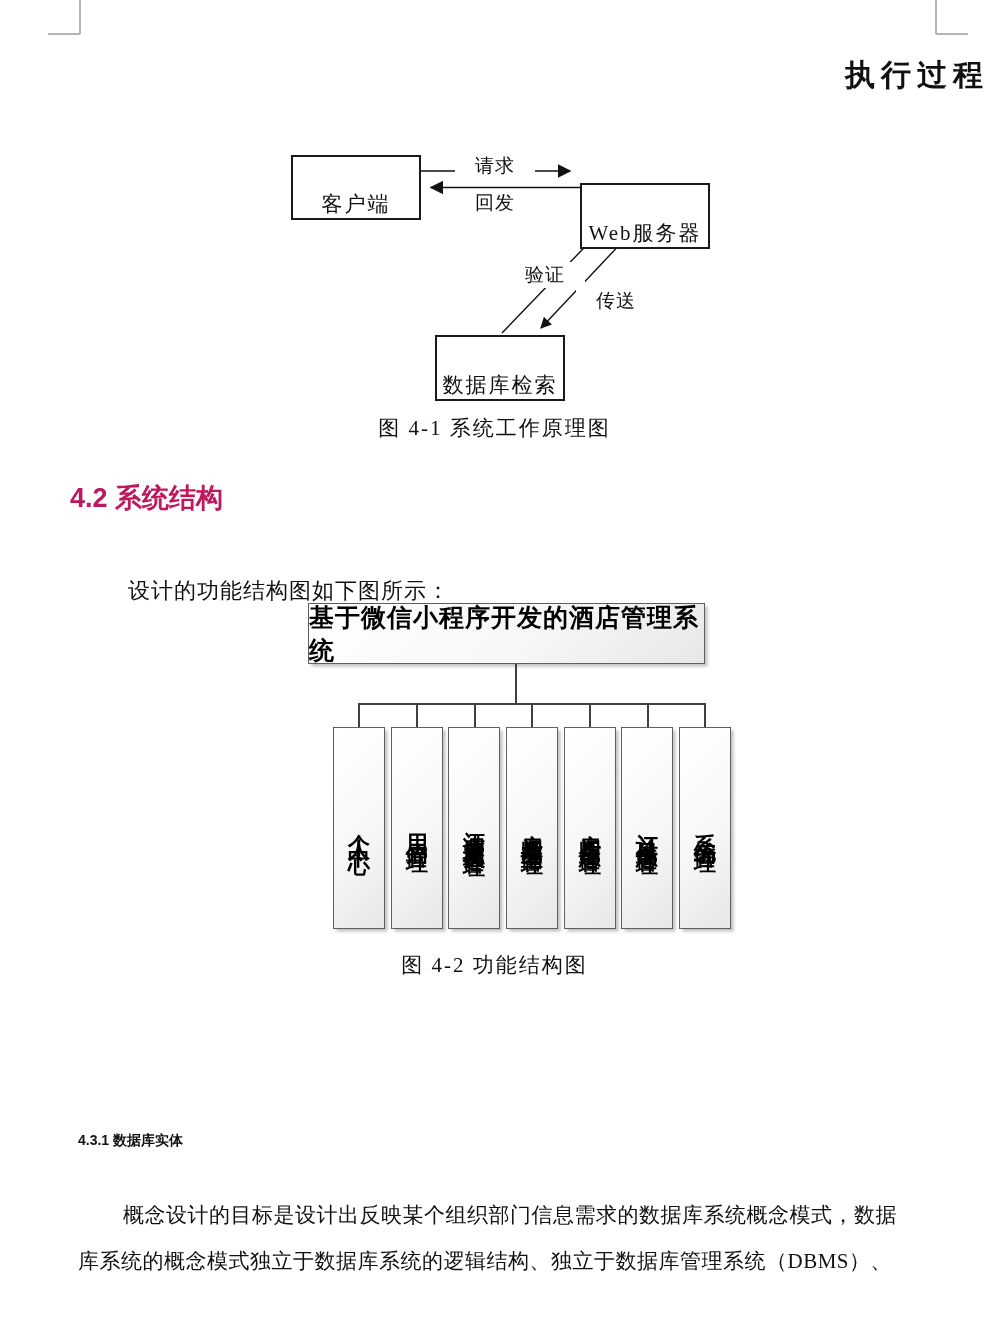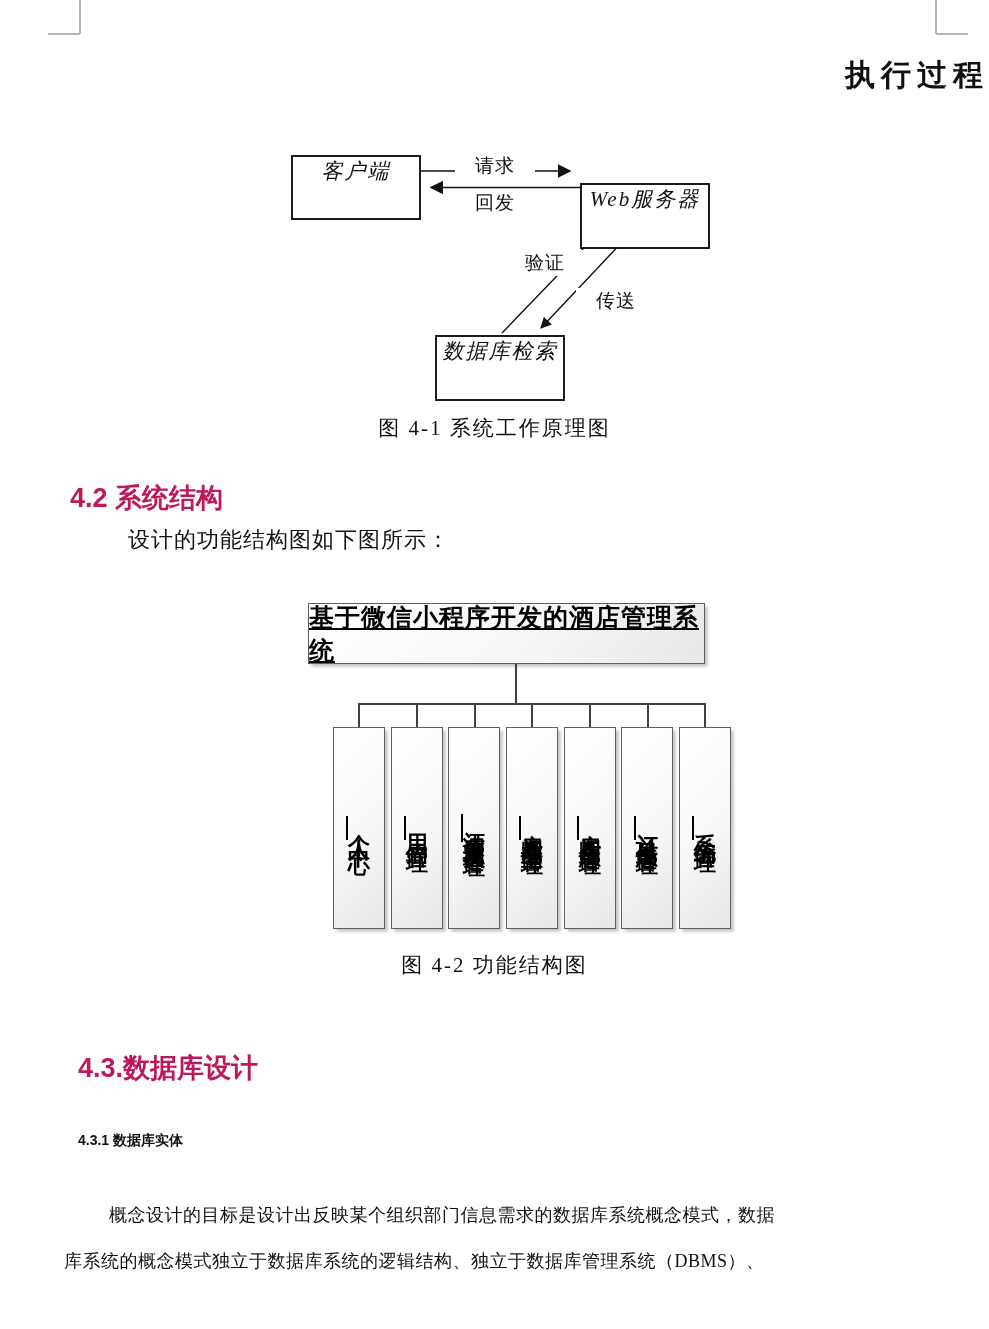--- a/index.html
+++ b/index.html
@@ -25,34 +25,34 @@
   .doc-title {
     position:absolute; top:55px; left:0; width:989px;
     text-align:right; font-size:30px; font-weight:600;
     letter-spacing:6px;
   }
 
   
   .fig1 { position:absolute; top:130px; left:0; width:989px; height:320px; }
   .f1box {
     position:absolute; border:2px solid #1a1a1a; background:#fff;
-    display:flex; align-items:flex-start; justify-content:center;
-    font-size:21px; letter-spacing:2px;font-style:italic;
+    display:flex; align-items:flex-end; justify-content:center;
+    font-size:21px; letter-spacing:2px;
   }
   .f1-client { left:291px; top:25px; width:130px; height:65px; }
   .f1-server { left:580px; top:25px; width:130px; height:66px;margin-top:28px; }
   .f1-db     { left:435px; top:205px; width:130px; height:66px; }
   .fig1 svg { position:absolute; left:0; top:0; }
   .edge-label {
     position:absolute; width:80px; text-align:center;
     font-size:19px; letter-spacing:1px; background:#fff;
   }
   .lbl-request  { left:455px; top:23px; }
   .lbl-postback { left:455px; top:60px; }
-  .lbl-verify   { left:505px; top:120px; }
+  .lbl-verify   { left:505px; top:132px; }
   .lbl-transfer { left:576px; top:158px; }
   .fig-caption {
     position:absolute; left:0; width:989px; text-align:center;
     font-size:21px; letter-spacing:2px;
   }
   .cap1 { top:284px; }
 
   
   .h2 {
     position:absolute; left:70px;
@@ -60,40 +60,40 @@
     font-weight:bold; font-size:27px; color:#be185d;
   }
   .h2-42 { top:480px; }
   .h2-43 { top:1050px; left:78px; }
   .h3 {
     position:absolute; left:78px; top:1132px;
     font-family:"Liberation Sans","DejaVu Sans",sans-serif;
     font-weight:bold; font-size:14px;
   }
   .intro {
-    position:absolute; left:128px; top:525px;
+    position:absolute; left:128px; top:576px;
     font-size:22px; letter-spacing:1px;
   }
   .body-par {
-    position:absolute; left:64px; top:1192px; width:850px;
-    font-size:18px; line-height:46px; letter-spacing:0.5px;
+    position:absolute; left:78px; top:1192px; width:850px;
+    font-size:21px; line-height:46px; letter-spacing:0.5px;
   }
   .body-par .line { white-space:nowrap; }
   .body-par .line.indent { padding-left:45px; }
 
   
   .fig2 { position:absolute; top:595px; left:0; width:989px; height:400px; }
   .gradbox {
     border:1.5px solid #5f5f5f;
     background:linear-gradient(135deg,#ffffff 0%,#f7f7f7 55%,#e7e7e7 100%);
     box-shadow:2.5px 2.5px 3px rgba(0,0,0,0.25);
     position:absolute;
     display:flex; align-items:center; justify-content:center;
     font-family:"Liberation Sans","DejaVu Sans",sans-serif;
-    font-weight:bold; color:#000;text-decoration:underline;
+    font-weight:bold; color:#000;
   }
   .f2root {
     left:308px; top:8px; width:397px; height:61px;
     font-size:25px; letter-spacing:1px;
   }
   .conn { position:absolute; background:#404040; }
   .conn-root  { left:515px; top:69px; width:2px; height:40px; }
   .conn-horiz { left:359px; top:108px; width:347px; height:2px; }
   .stub { position:absolute; top:108px; width:2px; height:25px; background:#404040; }
   .fchild { top:132px; width:52px; height:202px; }
@@ -183,21 +183,20 @@
     <div class="gradbox fchild" style="left:621px;">
       <span class="vtext long">订单信息管理</span>
     </div>
     <div class="gradbox fchild" style="left:679px;">
       <span class="vtext">系统管理</span>
     </div>
 
     <div class="fig-caption cap2">图 4-2 功能结构图</div>
   </div>
 
-  <div class="h2 h2-43">4.3.数据库设计</div>
   <div class="h3">4.3.1 数据库实体</div>
 
   <div class="body-par">
     <div class="line indent">概念设计的目标是设计出反映某个组织部门信息需求的数据库系统概念模式，数据</div>
     <div class="line">库系统的概念模式独立于数据库系统的逻辑结构、独立于数据库管理系统（DBMS）、</div>
   </div>
 
 </div>
 
 </body></html>

